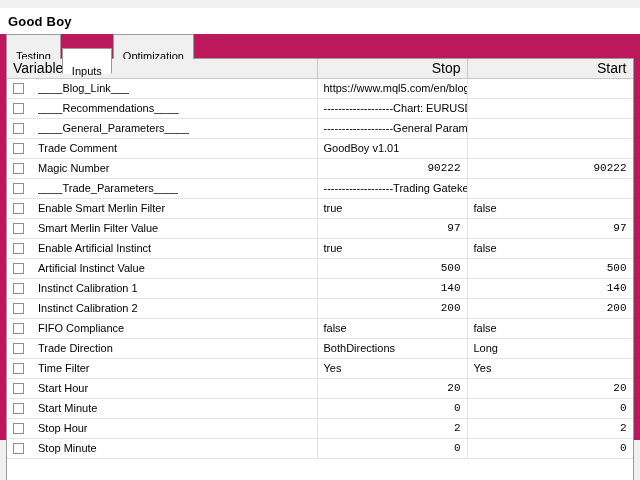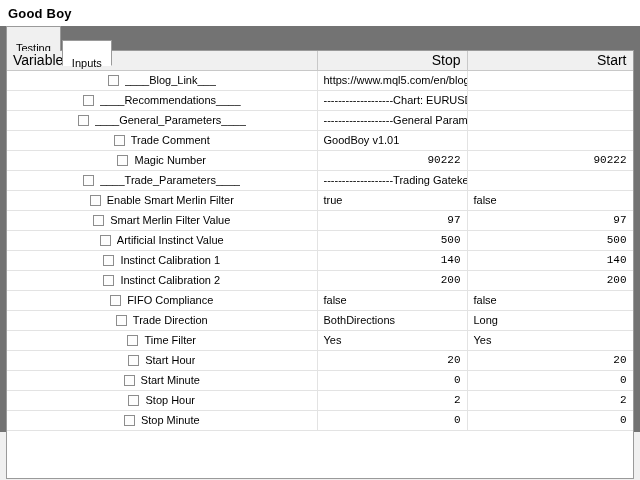--- a/index.html
+++ b/index.html
@@ -11,21 +11,22 @@
     font-family: "Liberation Sans", sans-serif;
     font-size: 11px;
     color: #000;
     overflow: hidden;
   }
 
   #app {
     position: relative;
     width: 640px;
     height: 432px;
-    background: #737373;
+    background: #be185d;
+    margin-top: 8px;
   }
 
   
   .title-bar {
     position: absolute;
     left: 0;
     top: 0;
     width: 640px;
     height: 26px;
     background: #ffffff;
@@ -122,22 +123,21 @@
     overflow: hidden;
   }
 
   col.c-var   { width: 310px; }
   col.c-value { width: 150px; }
   col.c-start { width: 166px; }
 
   .var-cell {
     display: flex;
     align-items: center;
-    gap: 6px;
-    justify-content: center;
+    gap: 14px;
   }
   .checkbox {
     width: 11px;
     height: 11px;
     border: 1px solid #8d8d8d;
     background: #fdfdfd;
     flex: 0 0 auto;
     box-sizing: border-box;
   }
   .var-label {
@@ -154,20 +154,21 @@
 
 <div id="app">
 
   <div class="title-bar">
     <div class="title-text">Good Boy</div>
   </div>
 
   <div class="tab-strip">
     <div class="tab">Testing</div>
     <div class="tab active">Inputs</div>
+    <div class="tab">Optimization</div>
   </div>
 
   <div class="table-panel">
     <table class="grid">
       <colgroup>
         <col class="c-var">
         <col class="c-value">
         <col class="c-start">
       </colgroup>
       <thead>
@@ -255,20 +256,30 @@
                 <span class="var-label">Smart Merlin Filter Value</span>
               </div>
             </td>
             <td class="num">97</td>
             <td class="num">97</td>
           </tr>
           <tr>
             <td>
               <div class="var-cell">
                 <span class="checkbox"></span>
+                <span class="var-label">Enable Artificial Instinct</span>
+              </div>
+            </td>
+            <td class="txt">true</td>
+            <td class="txt">false</td>
+          </tr>
+          <tr>
+            <td>
+              <div class="var-cell">
+                <span class="checkbox"></span>
                 <span class="var-label">Artificial Instinct Value</span>
               </div>
             </td>
             <td class="num">500</td>
             <td class="num">500</td>
           </tr>
           <tr>
             <td>
               <div class="var-cell">
                 <span class="checkbox"></span>

